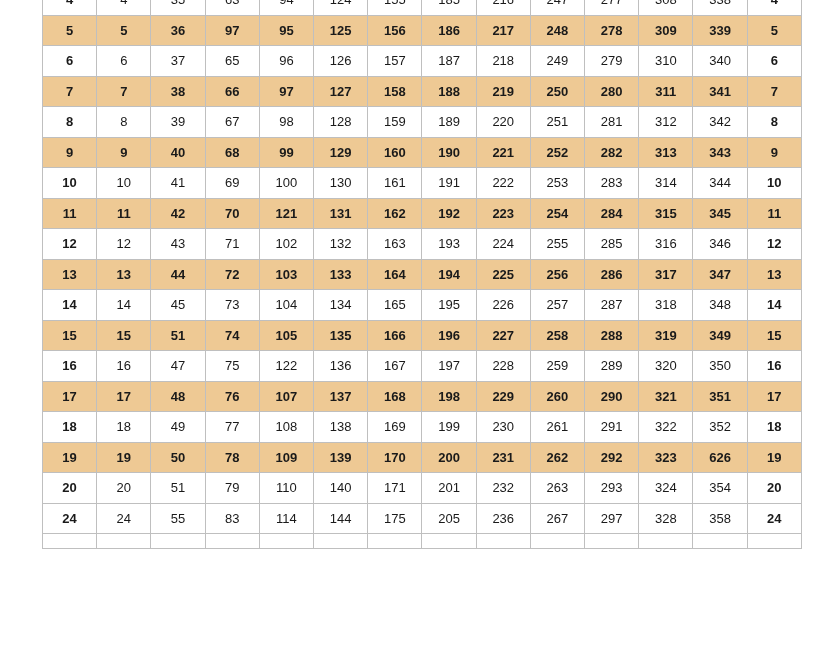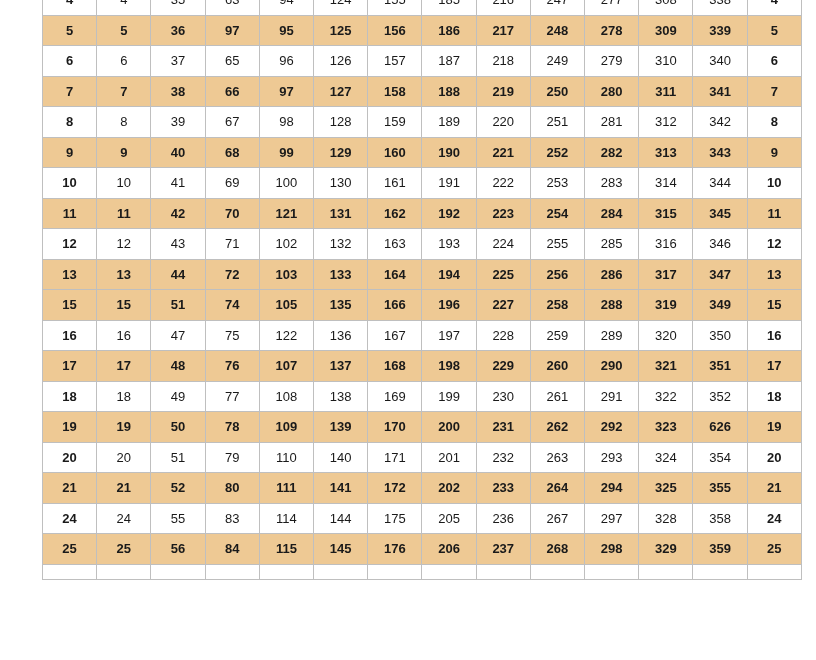--- a/index.html
+++ b/index.html
@@ -233,20 +233,36 @@
           <td class="normal">133</td>
           <td class="normal">164</td>
           <td class="normal">194</td>
           <td class="normal">225</td>
           <td class="normal">256</td>
           <td class="normal">286</td>
           <td class="normal">317</td>
           <td class="normal">347</td>
           <td class="bold">13</td>
         </tr>
+        <tr class="plain">
+          <td class="bold">14</td>
+          <td class="normal">14</td>
+          <td class="normal">45</td>
+          <td class="normal">73</td>
+          <td class="normal">104</td>
+          <td class="normal">134</td>
+          <td class="normal">165</td>
+          <td class="normal">195</td>
+          <td class="normal">226</td>
+          <td class="normal">257</td>
+          <td class="normal">287</td>
+          <td class="normal">318</td>
+          <td class="normal">348</td>
+          <td class="bold">14</td>
+        </tr>
         <tr class="shaded">
           <td class="bold">15</td>
           <td class="normal">15</td>
           <td class="normal">51</td>
           <td class="normal">74</td>
           <td class="normal">105</td>
           <td class="normal">135</td>
           <td class="normal">166</td>
           <td class="normal">196</td>
           <td class="normal">227</td>
@@ -329,68 +345,36 @@
           <td class="normal">140</td>
           <td class="normal">171</td>
           <td class="normal">201</td>
           <td class="normal">232</td>
           <td class="normal">263</td>
           <td class="normal">293</td>
           <td class="normal">324</td>
           <td class="normal">354</td>
           <td class="bold">20</td>
         </tr>
-        <tr class="shaded">
-          <td class="bold">21</td>
-          <td class="normal">21</td>
-          <td class="normal">52</td>
-          <td class="normal">80</td>
-          <td class="normal">111</td>
-          <td class="normal">141</td>
-          <td class="normal">172</td>
-          <td class="normal">202</td>
-          <td class="normal">233</td>
-          <td class="normal">264</td>
-          <td class="normal">294</td>
-          <td class="normal">325</td>
-          <td class="normal">355</td>
-          <td class="bold">21</td>
-        </tr>
         <tr class="plain">
           <td class="bold">24</td>
           <td class="normal">24</td>
           <td class="normal">55</td>
           <td class="normal">83</td>
           <td class="normal">114</td>
           <td class="normal">144</td>
           <td class="normal">175</td>
           <td class="normal">205</td>
           <td class="normal">236</td>
           <td class="normal">267</td>
           <td class="normal">297</td>
           <td class="normal">328</td>
           <td class="normal">358</td>
           <td class="bold">24</td>
         </tr>
-        <tr class="shaded">
-          <td class="bold">25</td>
-          <td class="normal">25</td>
-          <td class="normal">56</td>
-          <td class="normal">84</td>
-          <td class="normal">115</td>
-          <td class="normal">145</td>
-          <td class="normal">176</td>
-          <td class="normal">206</td>
-          <td class="normal">237</td>
-          <td class="normal">268</td>
-          <td class="normal">298</td>
-          <td class="normal">329</td>
-          <td class="normal">359</td>
-          <td class="bold">25</td>
-        </tr>
         <tr class="plain clip-bottom">
           <td class="bold"></td>
           <td class="normal"></td>
           <td class="normal"></td>
           <td class="normal"></td>
           <td class="normal"></td>
           <td class="normal"></td>
           <td class="normal"></td>
           <td class="normal"></td>
           <td class="normal"></td>

